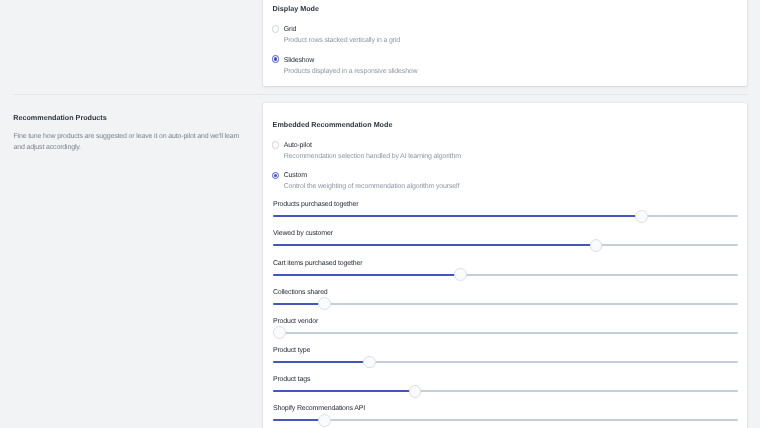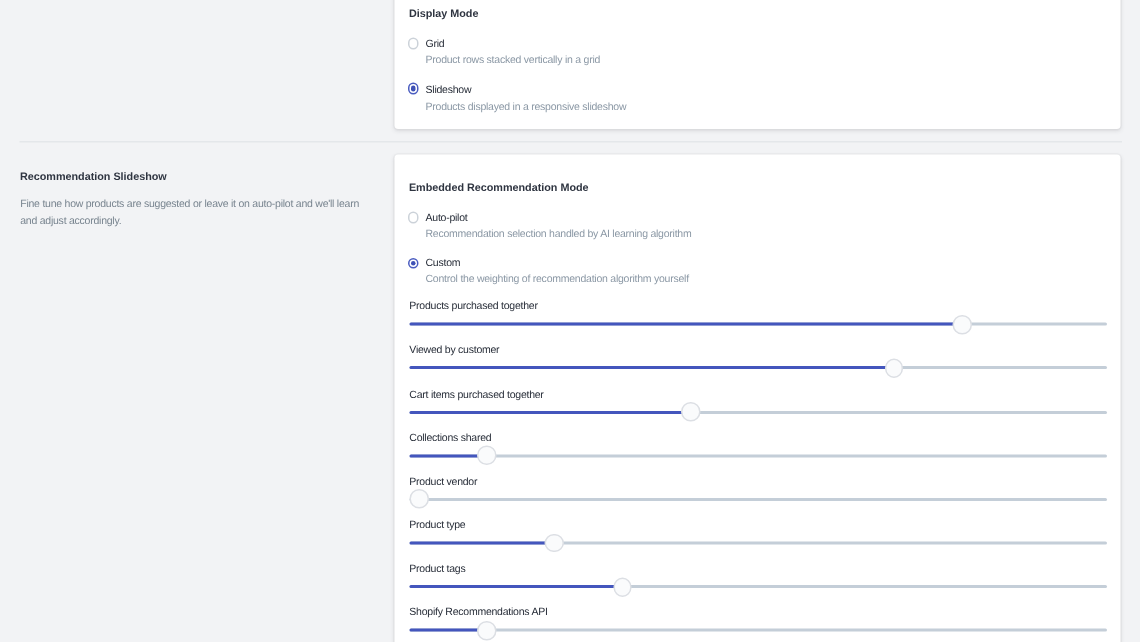--- a/index.html
+++ b/index.html
@@ -48,21 +48,21 @@
       <div class="radio on" style="left:8.6px;top:86.9px;">
           <i></i>
         </div>
       <div class="opt-label" style="left:20.7px;top:88.9px;">Slideshow</div>
       <div class="opt-desc" style="left:20.7px;top:99.5px;">Products displayed in a responsive slideshow</div>
     </div>
   </div>
 
   <div class="divider" style="top:94px;"></div>
 
-  <div class="sb-title" style="left:13.3px;top:112.5px;">Recommendation Slideshow</div>
+  <div class="sb-title" style="left:13.3px;top:112.5px;">Recommendation Products</div>
   <div class="sb-desc" style="left:13.5px;top:130.6px;">Fine tune how products are suggested or leave it on auto-pilot and we'll learn and adjust accordingly.</div>
 
   <div class="card" id="card2" style="left:263px;top:103px;width:484px;height:360px;">
     <div class="card-title" style="left:9.6px;top:17.3px;text-align:right;">Embedded Recommendation Mode</div>
 
     <div>
       <div class="radio off" style="left:8.6px;top:38.0px;"></div>
       <div class="opt-label" style="left:20.7px;top:39.1px;">Auto-pilot</div>
       <div class="opt-desc" style="left:20.7px;top:50.0px;">Recommendation selection handled by AI learning algorithm</div>
     </div>

